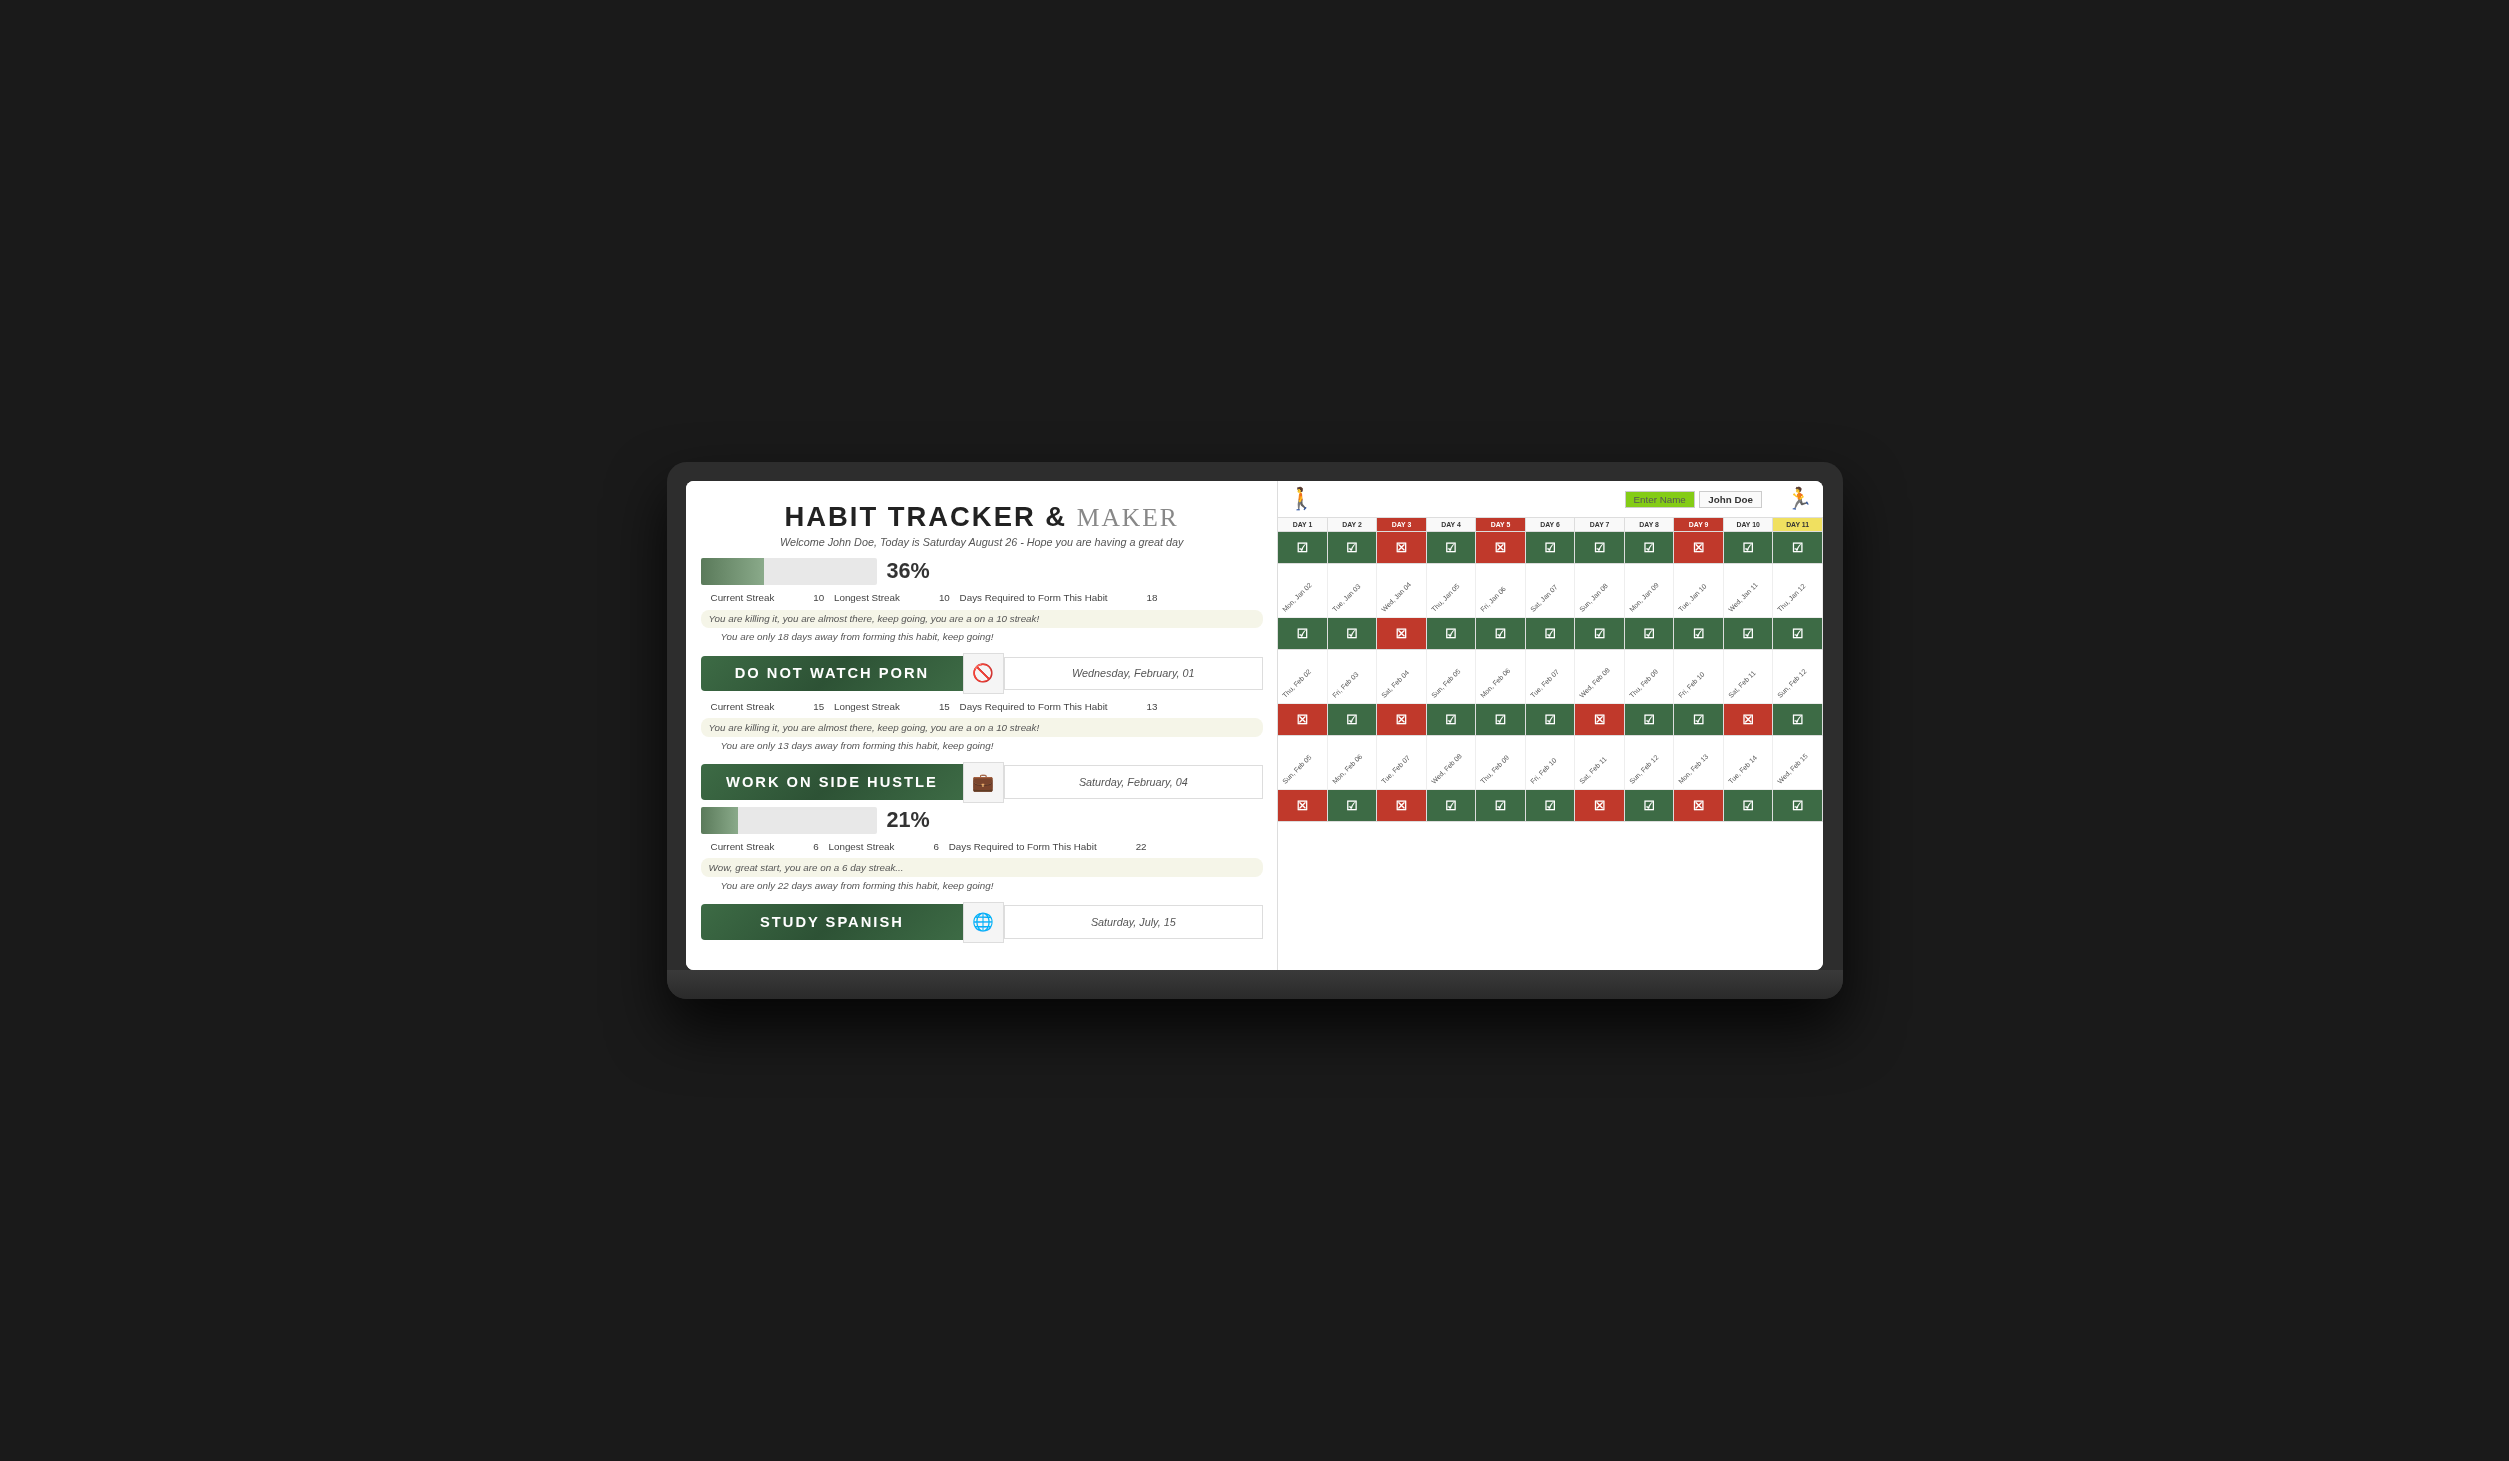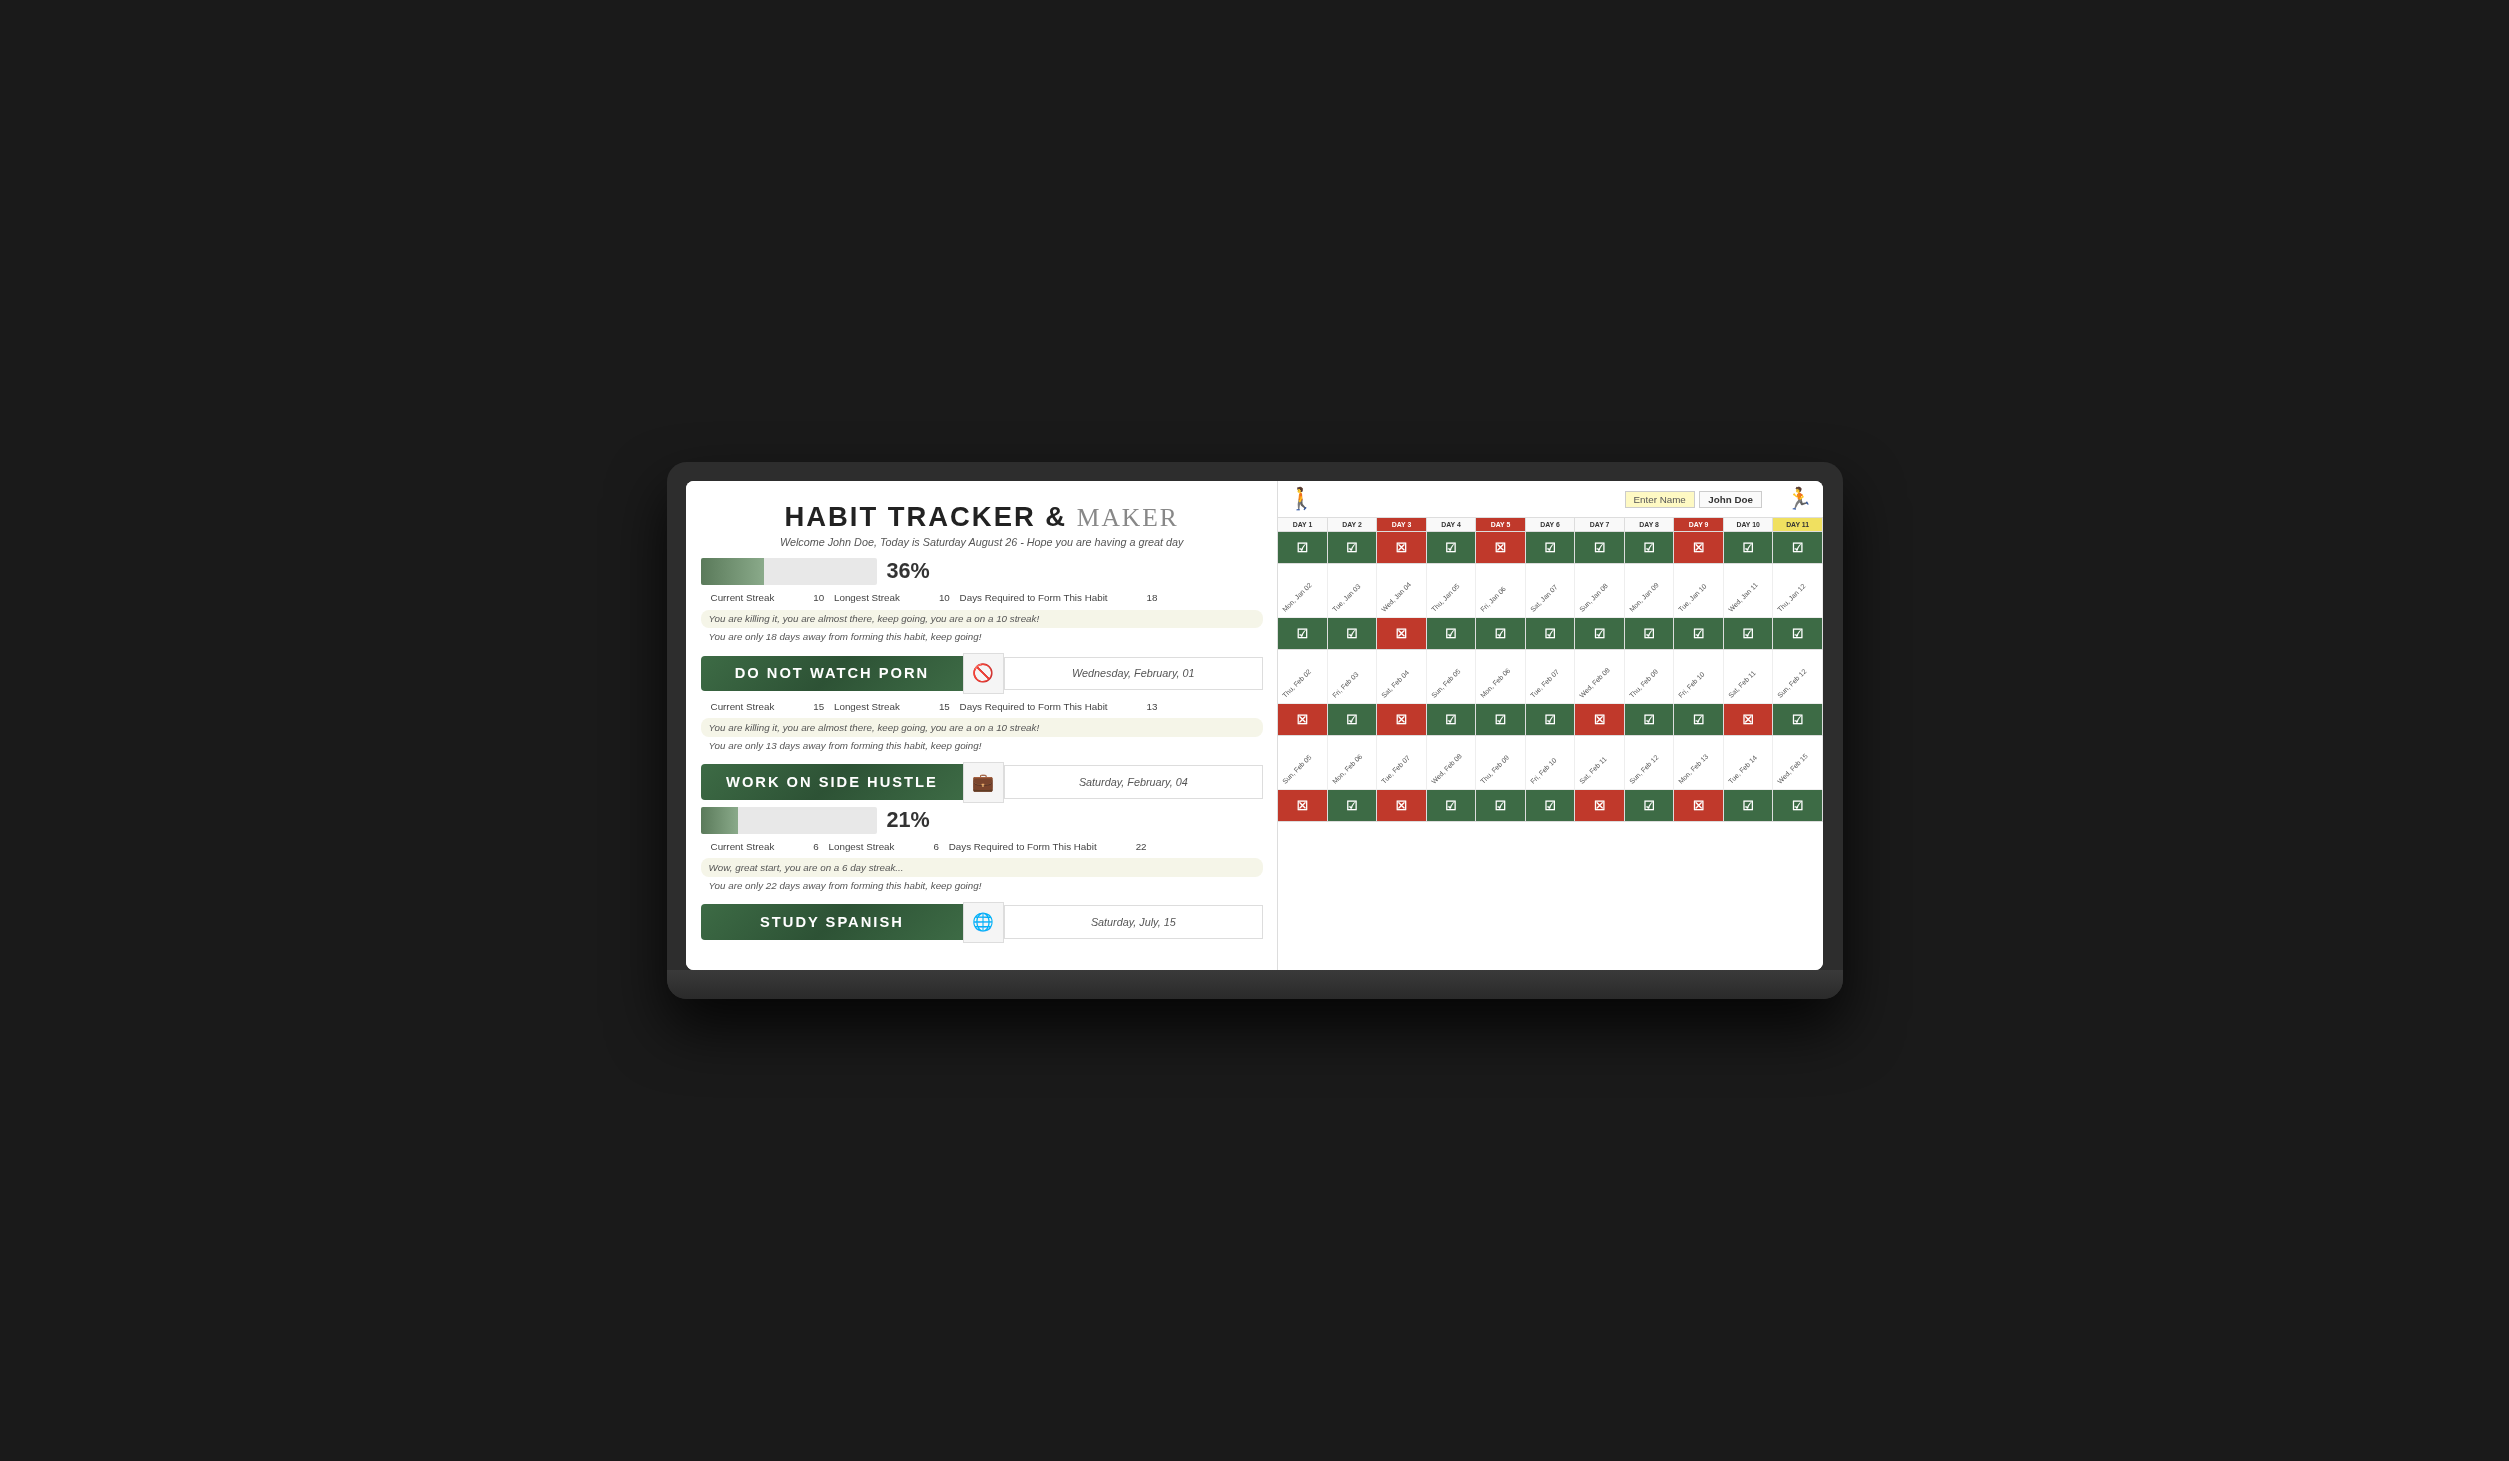--- a/index.html
+++ b/index.html
@@ -162,37 +162,38 @@
       padding: 3.9px 7.8px;
       margin-top: 2.9px;
       border-radius: 8px;
     }
 
     .motivation-text2 {
       font-size: 9.8px;
       font-style: italic;
       color: #555;
       padding: 2.9px 7.8px;
+      margin-left: 12px;
     }
 
     
     .tracker-top-row {
       display: flex;
       align-items: center;
       padding: 4.9px 9.8px;
       border-bottom: 1px solid #ddd;
       gap: 9.8px;
     }
 
     .name-label {
       font-size: 9.8px;
       color: #555;
       border: 1px solid #ccc;
       padding: 2px 7.8px;
-      background: #fef9c3;
+      background: #84cc16;
     }
 
     .name-value {
       font-size: 9.8px;
       color: #333;
       border: 1px solid #ccc;
       padding: 2px 7.8px;
       background: #fafafa;
       font-weight: 600;
     }

